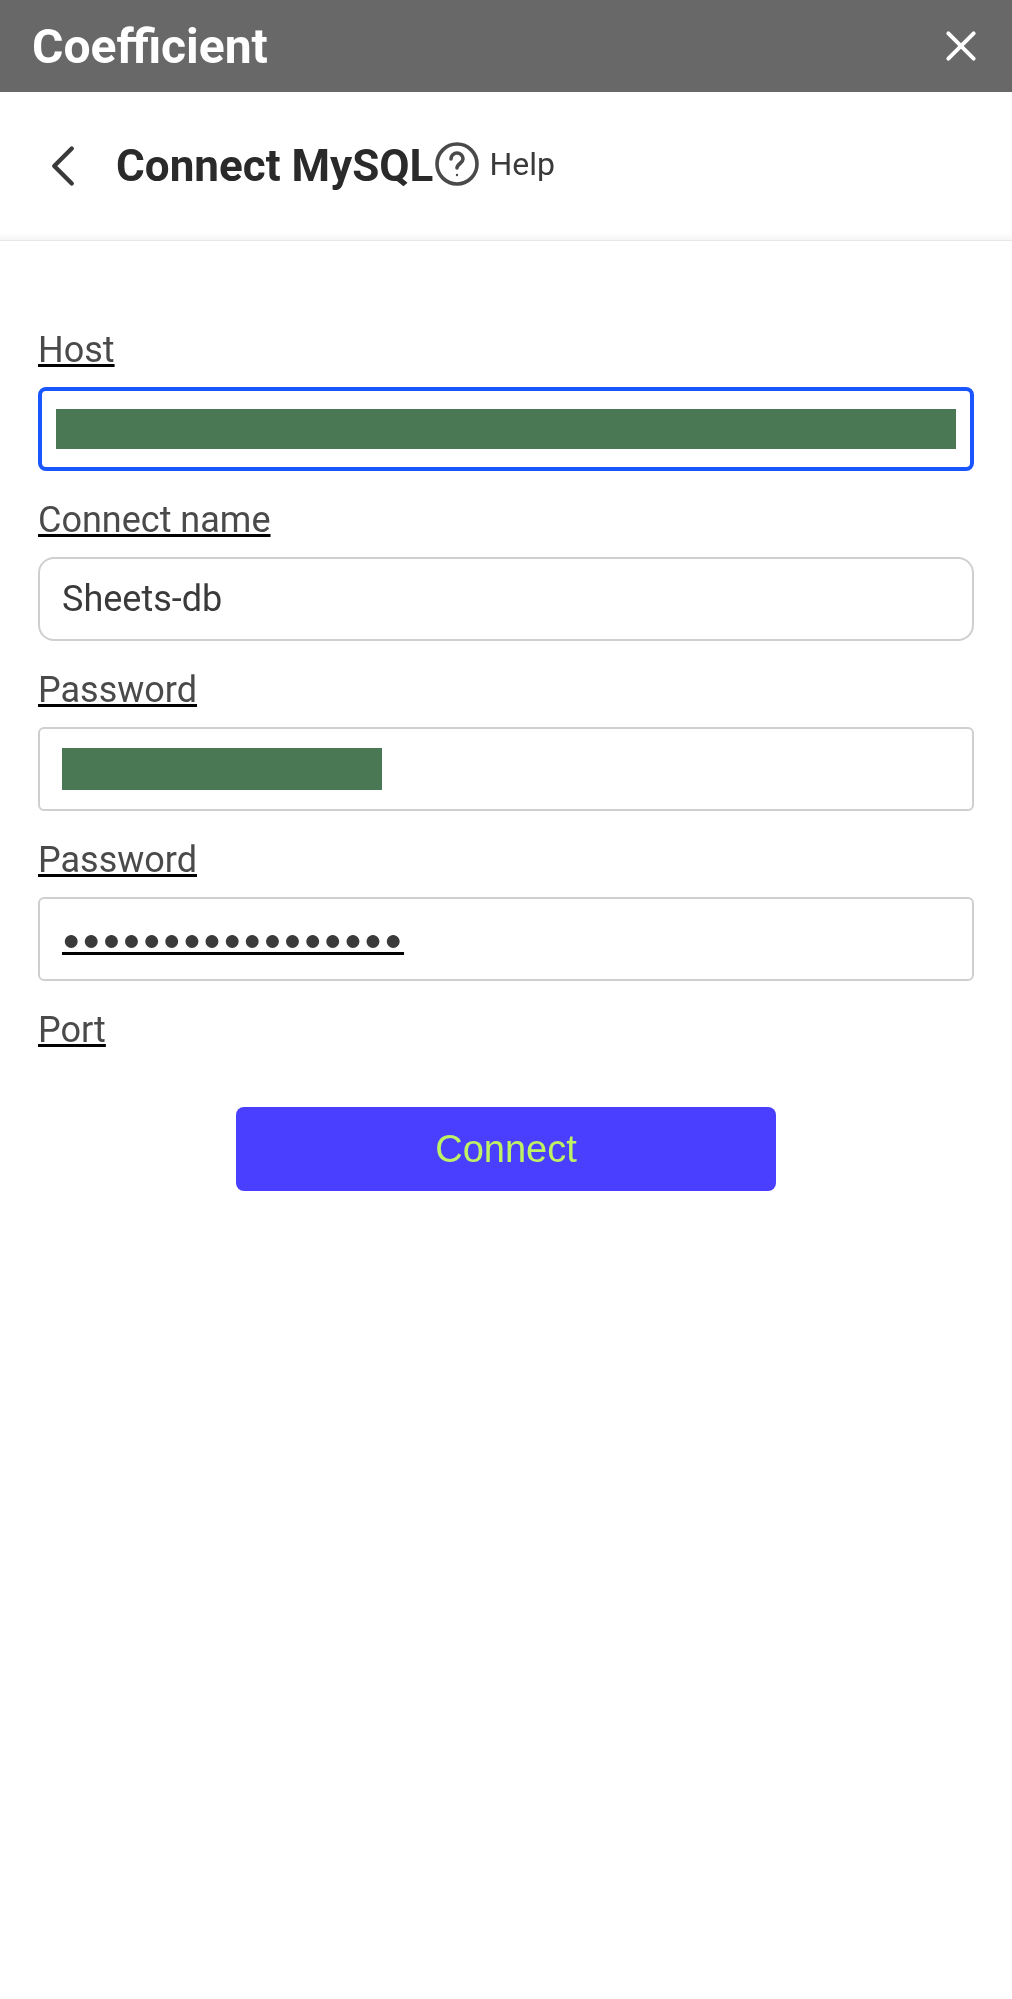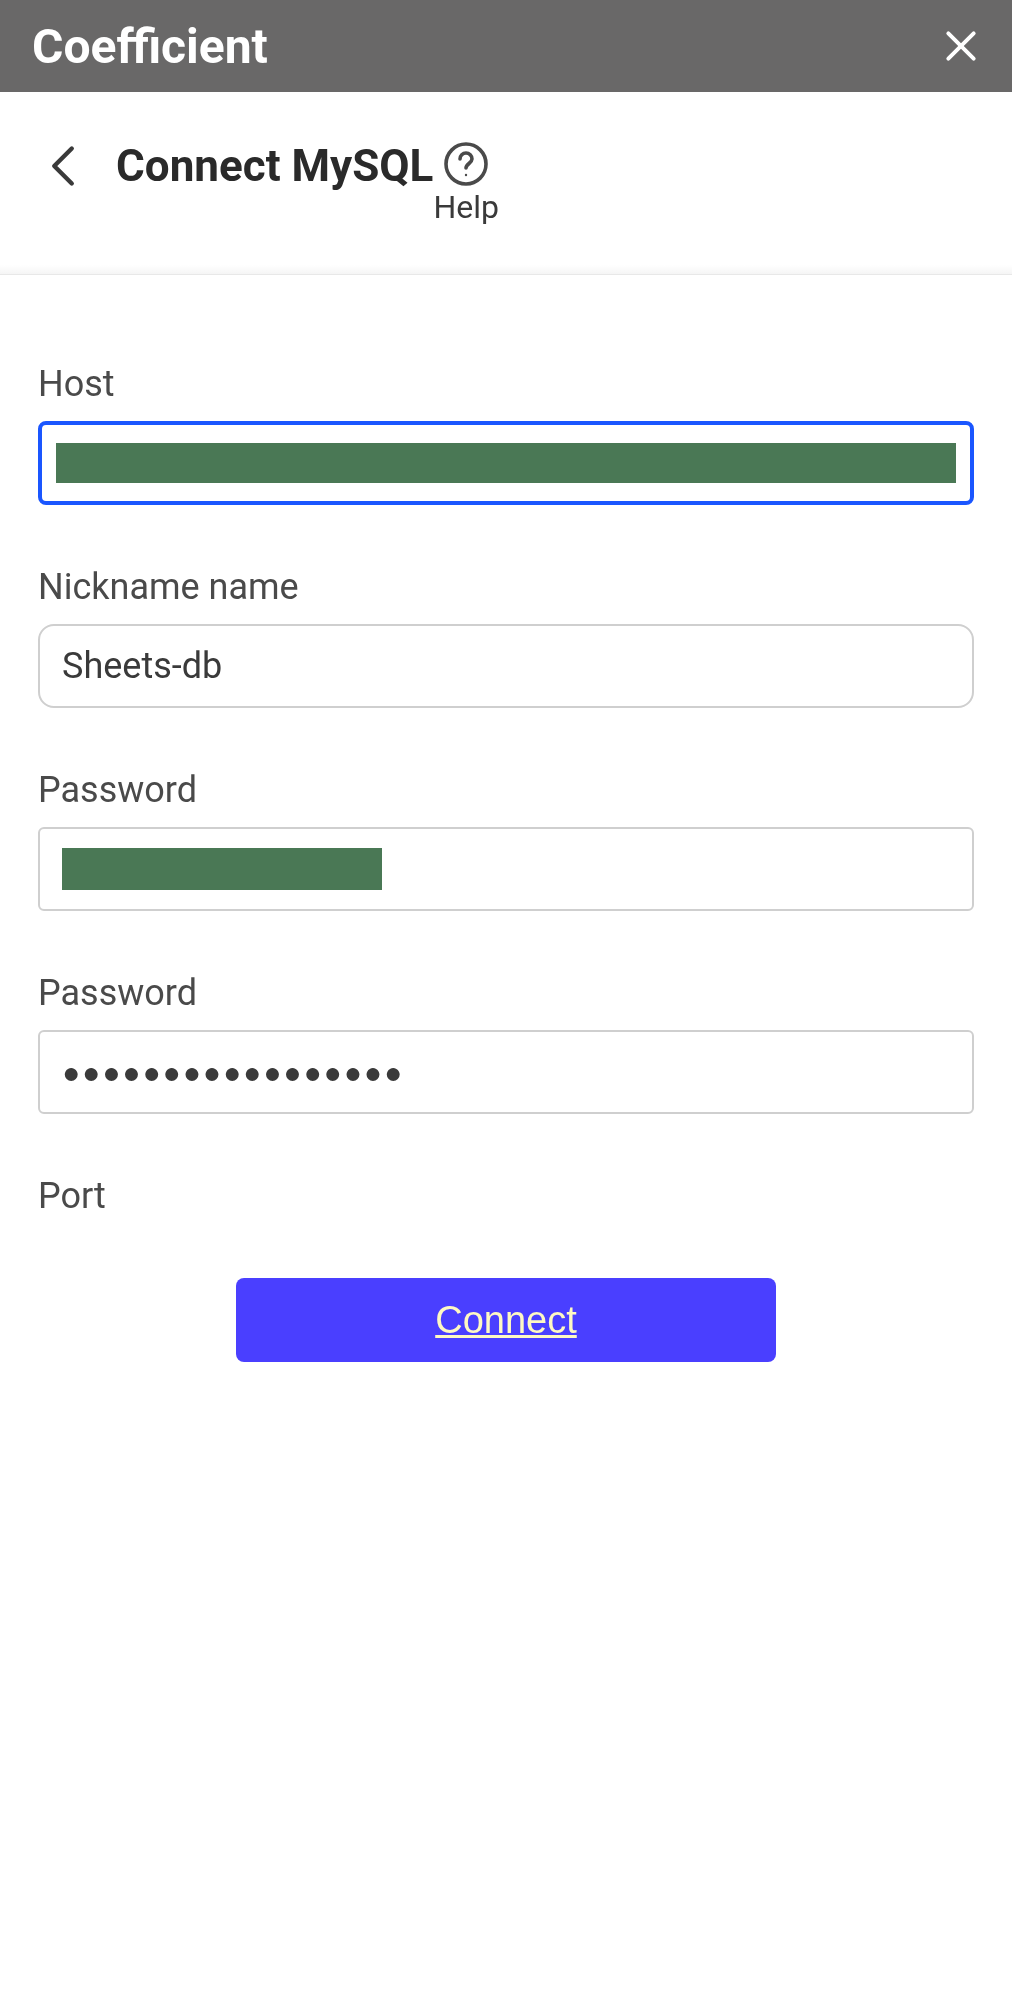--- a/index.html
+++ b/index.html
@@ -68,22 +68,23 @@
     }
     
     .page-title {
       font-size: 44px;
       font-weight: 700;
       color: #2a2a2a;
     }
     
     .help-section {
       display: flex;
-      flex-direction: column;
-      align-items: center;
+      flex-direction: row;
+      align-items: center;
+      gap: 8px;
       cursor: pointer;
     }
     
     .help-icon {
       width: 48px;
       height: 48px;
     }
     
     .help-icon svg {
       width: 100%;
@@ -93,21 +94,22 @@
     .help-label {
       font-size: 32px;
       color: #3a3a3a;
     }
     
     .form-area {
       padding: 88px 38px 0 38px;
     }
     
     .field-group {
-      margin-bottom: 61px;
+      margin-bottom: 28px;
+      text-decoration: underline;
     }
     
     .field-label {
       font-size: 36px;
       color: #4a4a4a;
       margin-bottom: 16px;
       display: block;
     }
     
     .text-input {
@@ -170,27 +172,26 @@
       display: flex;
       align-items: center;
     }
     
     .connect-button {
       display: block;
       margin: 56px auto 0 auto;
       width: 540px;
       height: 84px;
       background: #4a3fff;
-      color: #fef9c3;
+      color: #bef264;
       font-size: 38px;
       font-weight: 500;
       border: none;
       border-radius: 8px;
       cursor: pointer;
-      text-decoration: underline;
     }
   </style>
 </head>
 <body>
 
 <div class="titlebar">
   <div class="titlebar-title">Coefficient</div>
   <div class="close-icon">
     <svg viewBox="0 0 24 24" fill="none" stroke="#ffffff" stroke-width="2.5" stroke-linecap="round">
       <line x1="4" y1="4" x2="20" y2="20"></line>
@@ -223,21 +224,21 @@
 <div class="form-area">
 
   <div class="field-group">
     <label class="field-label">Host</label>
     <div class="host-input-wrapper">
       <div class="redacted-block"></div>
     </div>
   </div>
 
   <div class="field-group">
-    <label class="field-label">Nickname name</label>
+    <label class="field-label">Connect name</label>
     <input type="text" class="text-input" value="Sheets-db" style="">
   </div>
 
   <div class="field-group">
     <label class="field-label">Password</label>
     <div class="username-input-wrapper">
       <div class="redacted-block-small"></div>
     </div>
   </div>
 

